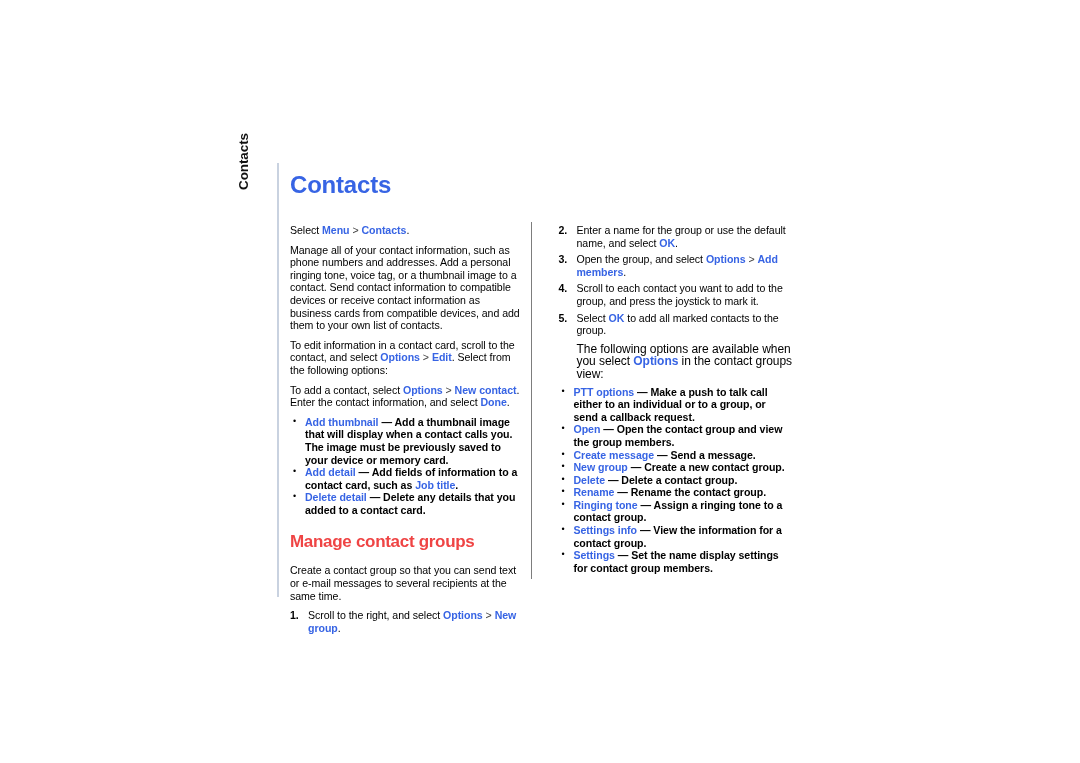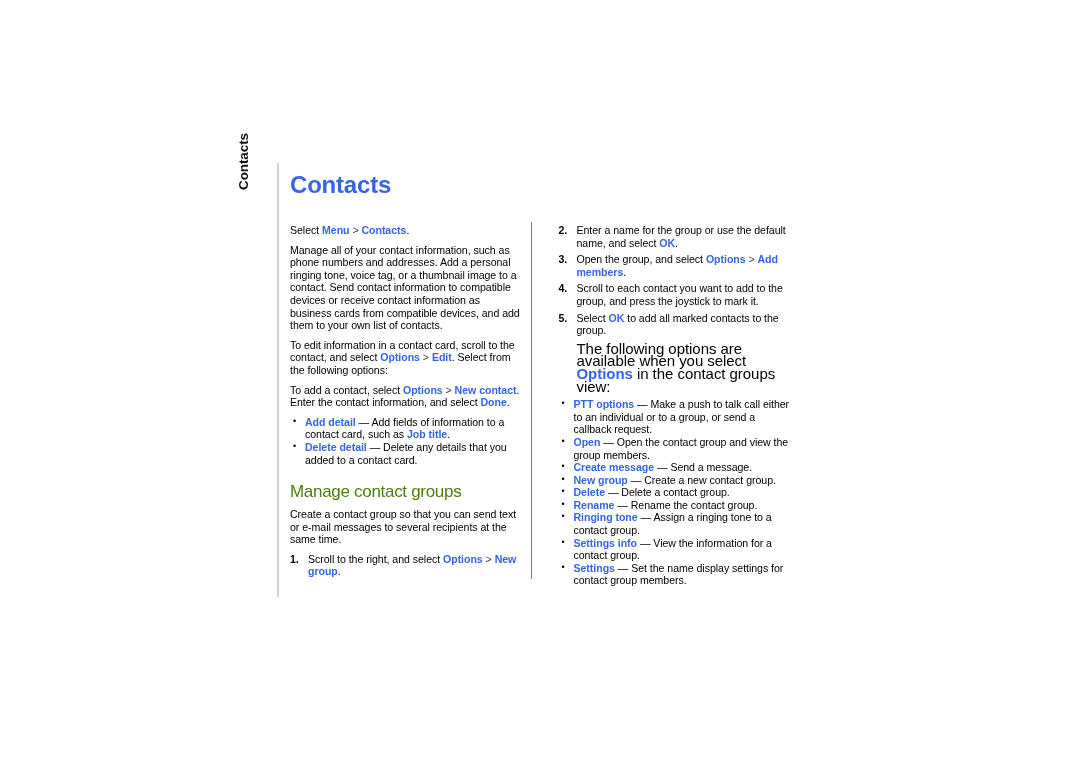--- a/index.html
+++ b/index.html
@@ -92,24 +92,24 @@
     margin: 0 0 7px 0;
     font-size: 10.6px;
     line-height: 12.6px;
     letter-spacing: -0.05px;
     text-align: left;
   }
 
   .sub-title {
     font-size: 17px;
     line-height: 19px;
-    font-weight: normal;
-    color: #4d7c0f;
+    font-weight: bold;
+    color: #ef4444;
     letter-spacing: -0.3px;
-    margin: 16px 0 7px 0;
+    margin: 16px 0 13px 0;
   }
 
   
   ul.bul {
     list-style: none;
     margin: 0 0 4px 0;
     padding: 0;
   }
   ul.bul > li {
     position: relative;
@@ -145,39 +145,39 @@
   }
   ol.num > li .num-marker {
     position: absolute;
     left: 0;
     top: 0;
     font-weight: bold;
     font-size: 10.6px;
   }
   .hang-para {
     padding-left: 18px;
-    font-size: 15px;
+    font-size: 12px;
     line-height: 12.6px;
     letter-spacing: -0.05px;
     margin: 6px 0 5px 0;
   }
   .hang-bullets {
     padding-left: 18px;
   }
 
   .lnk {
     color: #3764e4;
     font-weight: bold;
   }
   .gt {
     color: #444444;
     font-weight: normal;
   }
   .dash {
-    font-weight: normal;
+    font-weight: bold;
   }
 </style>
 </head>
 <body>
 
 <div class="page">
 
   <div class="side-tab">Contacts</div>
 
   <div class="left-rule"></div>
@@ -193,20 +193,21 @@
 
       <p class="para"><span>Select </span><span class="lnk">Menu</span><span class="gt"> &gt; </span><span class="lnk">Contacts</span><span>.</span></p>
 
       <p class="para">Manage all of your contact information, such as phone numbers and addresses. Add a personal ringing tone, voice tag, or a thumbnail image to a contact. Send contact information to compatible devices or receive contact information as business cards from compatible devices, and add them to your own list of contacts.</p>
 
       <p class="para"><span>To edit information in a contact card, scroll to the contact, and select </span><span class="lnk">Options</span><span class="gt"> &gt; </span><span class="lnk">Edit</span><span>. Select from the following options:</span></p>
 
       <p class="para"><span>To add a contact, select </span><span class="lnk">Options</span><span class="gt"> &gt; </span><span class="lnk">New contact</span><span>. Enter the contact information, and select </span><span class="lnk">Done</span><span>.</span></p>
 
       <ul class="bul">
+        <li><span class="lnk">Add thumbnail</span><span class="dash"> — Add a thumbnail image that will display when a contact calls you. The image must be previously saved to your device or memory card.</span></li>
         <li><span class="lnk">Add detail</span><span class="dash"> — Add fields of information to a contact card, such as </span><span class="lnk">Job title</span><span class="dash">.</span></li>
         <li><span class="lnk">Delete detail</span><span class="dash"> — Delete any details that you added to a contact card.</span></li>
       </ul>
 
       <div class="sub-title">Manage contact groups</div>
 
       <p class="para">Create a contact group so that you can send text or e-mail messages to several recipients at the same time.</p>
 
       <ol class="num">
         <li><span class="num-marker">1.</span><span>Scroll to the right, and select </span><span class="lnk">Options</span><span class="gt"> &gt; </span><span class="lnk">New group</span><span>.</span></li>

